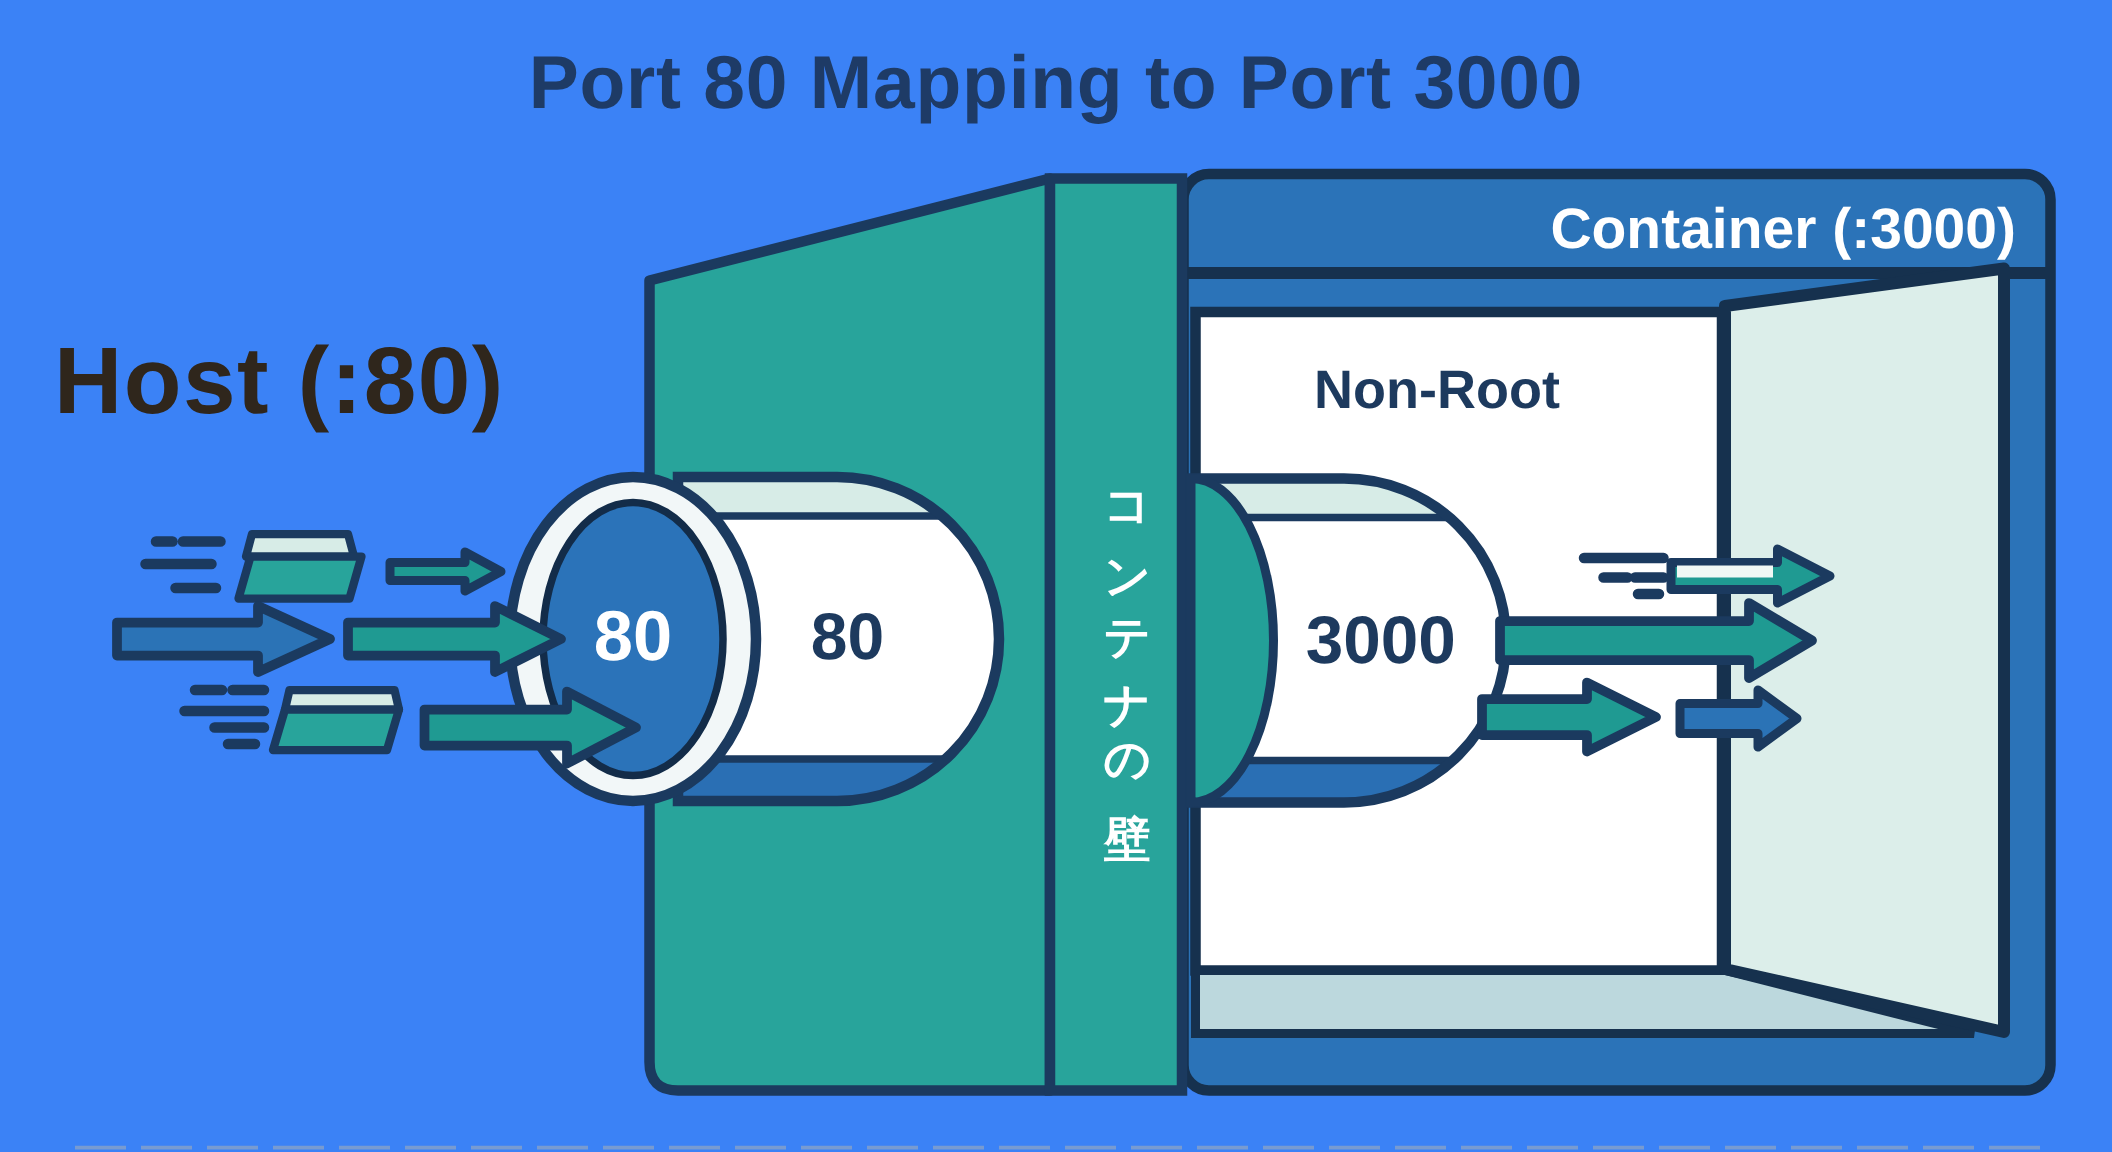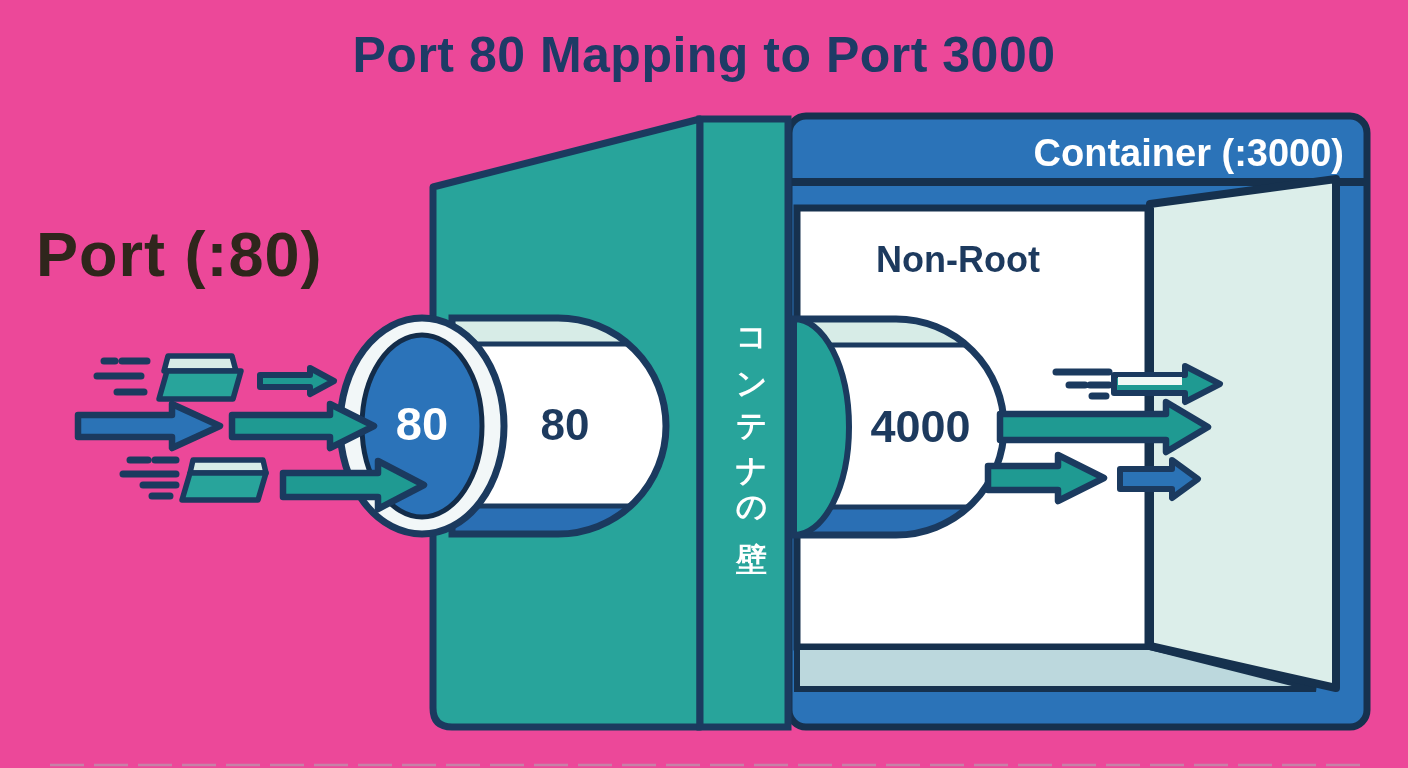--- a/index.html
+++ b/index.html
@@ -1,18 +1,18 @@
 <!DOCTYPE html>
 <html><head>
 <meta charset="utf-8">
 <style>
   html,body{margin:0;padding:0;background:#ffffff;}
   .stage{
     position:relative;width:1408px;height:768px;overflow:hidden;
-    background:#ec4899;
+    background:#3b82f6;
     font-family:"Liberation Sans", sans-serif;
   }
   .stage svg{position:absolute;left:0;top:0;}
   .label{position:absolute;white-space:nowrap;}
   .title{
     left:0;width:1408px;top:26px;text-align:center;
     font-size:50px;font-weight:bold;color:#1e3b66;letter-spacing:0.5px;
   }
   .host-label{
     left:36px;top:218px;font-size:63px;font-weight:bold;color:#2f261c;letter-spacing:1px;
@@ -124,21 +124,21 @@
       <rect x="1118" y="377" width="64" height="8" fill="#f0f8f5"></rect>
       <path d="M1000,414 H1166 V402 L1208,427 L1166,452 V440 H1000 Z" fill="#1f9a92" stroke="#1b3a5f" stroke-width="6.5" stroke-linejoin="round"></path>
       <path d="M988,466 H1058 V455 L1104,478 L1058,501 V490 H988 Z" fill="#1f9a92" stroke="#1b3a5f" stroke-width="6.5" stroke-linejoin="round"></path>
       <path d="M1120,469 H1172 V460 L1198,479 L1172,498 V489 H1120 Z" fill="#2b73b6" stroke="#1b3a5f" stroke-width="6" stroke-linejoin="round"></path>
     </g>
 
     <line x1="50" y1="765" x2="1360" y2="765" stroke="#aab0b4" stroke-width="2.5" stroke-dasharray="34 10" opacity="0.55"></line>
   </svg>
 
   <div class="label title">Port 80 Mapping to Port 3000</div>
-  <div class="label host-label">Port (:80)</div>
+  <div class="label host-label">Host (:80)</div>
   <div class="label container-label">Container (:3000)</div>
   <div class="label nonroot-label">Non-Root</div>
   <div class="label port80-face">80</div>
   <div class="label port80-body">80</div>
-  <div class="label port3000">4000</div>
+  <div class="label port3000">3000</div>
   <div class="label wall-vtext">コンテナの壁</div>
 
 </div>
 
 </body></html>

